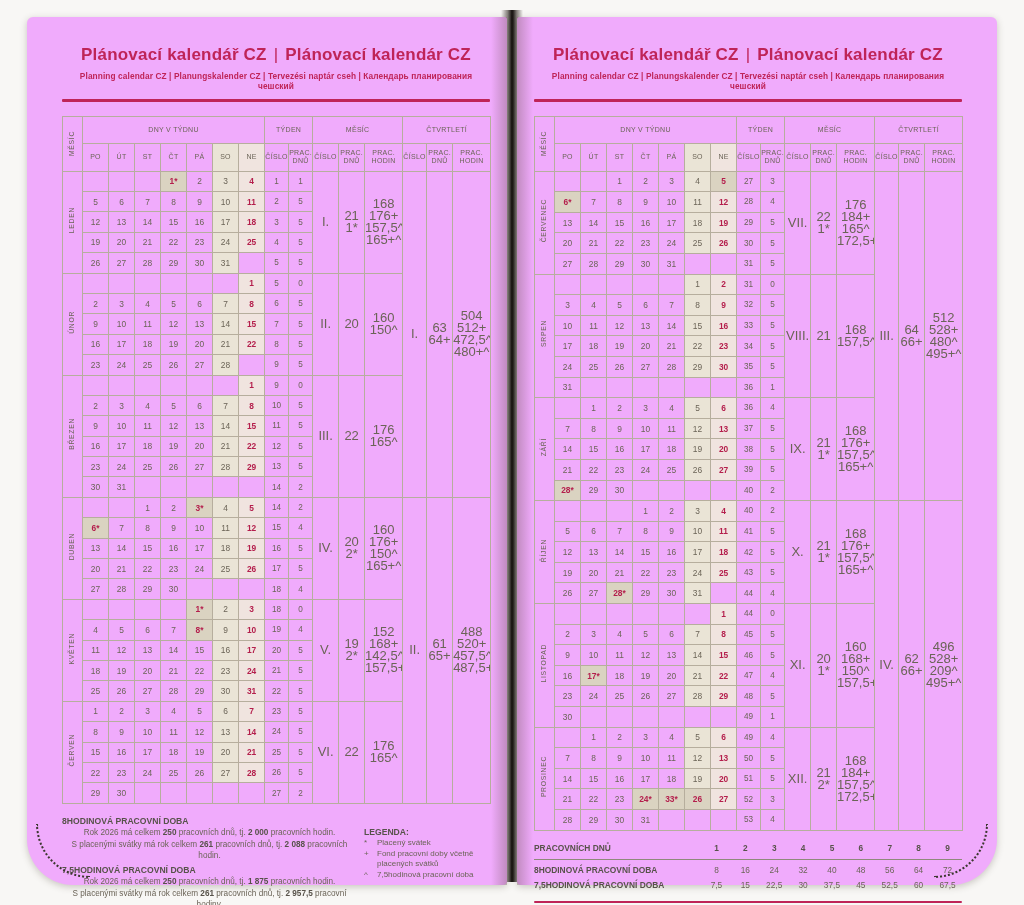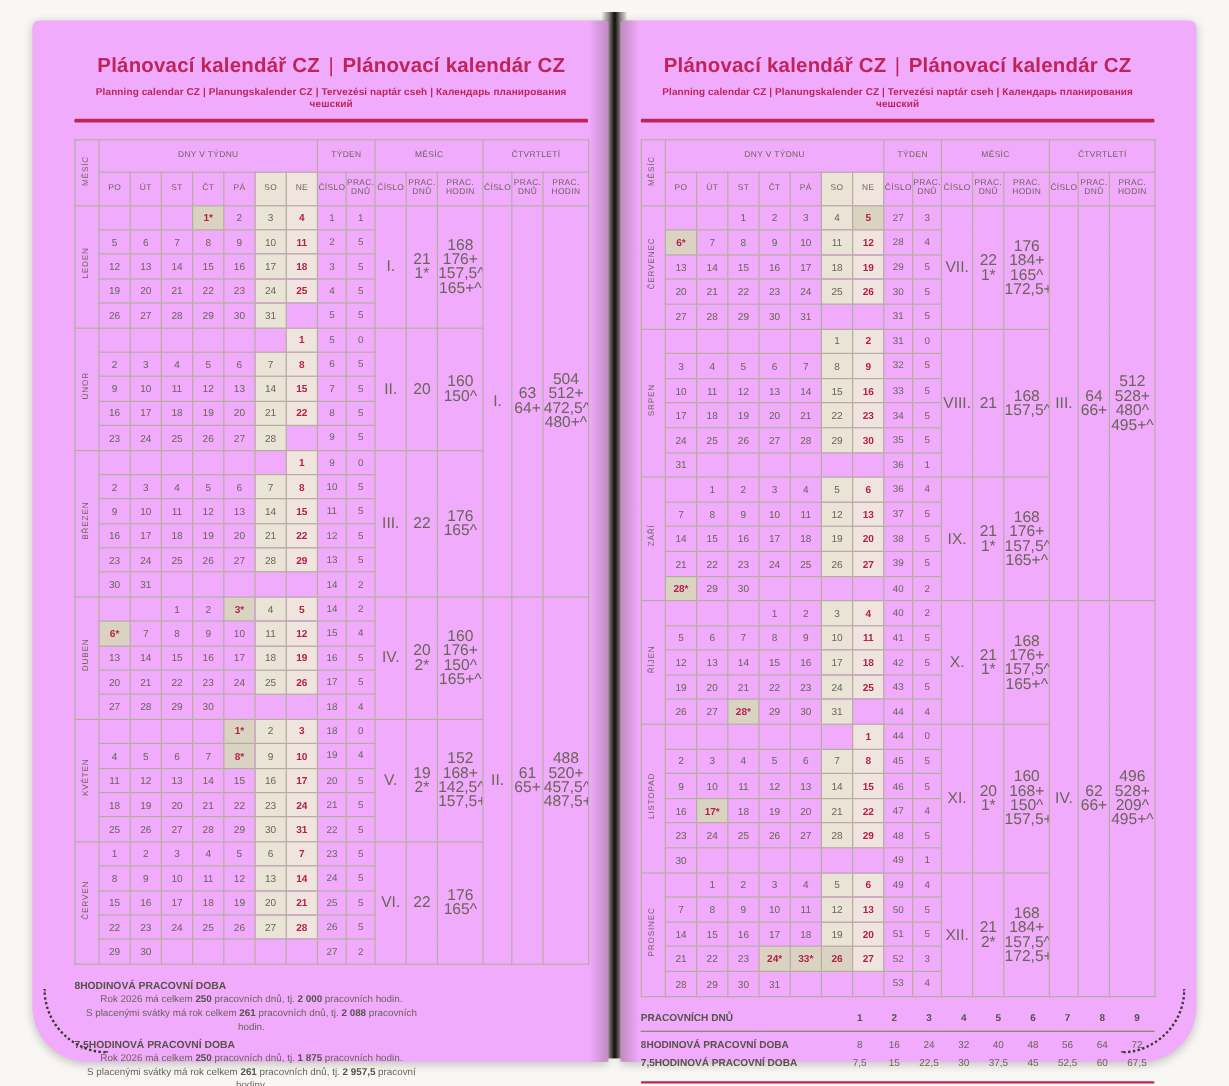--- a/index.html
+++ b/index.html
@@ -600,20 +600,35 @@
               <div class="btitle">8HODINOVÁ PRACOVNÍ DOBA</div>
               <div class="bline"><span>Rok 2026 má celkem </span><b>250</b><span> pracovních dnů, tj. </span><b>2 000</b><span> pracovních hodin.</span></div>
               <div class="bline"><span>S placenými svátky má rok celkem </span><b>261</b><span> pracovních dnů, tj. </span><b>2 088</b><span> pracovních hodin.</span></div>
             </div>
             <div class="block">
               <div class="btitle">7,5HODINOVÁ PRACOVNÍ DOBA</div>
               <div class="bline"><span>Rok 2026 má celkem </span><b>250</b><span> pracovních dnů, tj. </span><b>1 875</b><span> pracovních hodin.</span></div>
               <div class="bline"><span>S placenými svátky má rok celkem </span><b>261</b><span> pracovních dnů, tj. </span><b>2 957,5</b><span> pracovní hodiny.</span></div>
             </div>
           </div>
+          <div class="legend">
+            <div class="ltitle">LEGENDA:</div>
+            <div class="li">
+              <span class="sym">*</span>
+              <span>Placený svátek</span>
+            </div>
+            <div class="li">
+              <span class="sym">+</span>
+              <span>Fond pracovní doby včetně placených svátků</span>
+            </div>
+            <div class="li">
+              <span class="sym">^</span>
+              <span>7,5hodinová pracovní doba</span>
+            </div>
+          </div>
           <div class="rule"></div>
         </div>
     </div>
     <div class="perf perf-l"></div>
   </div>
 
   <div class="page pg-right">
     <div class="content">
       <div class="ph">
         <div class="title"><span>Plánovací kalendář CZ</span><span class="sep">|</span><span>Plánovací kalendár CZ</span></div>

